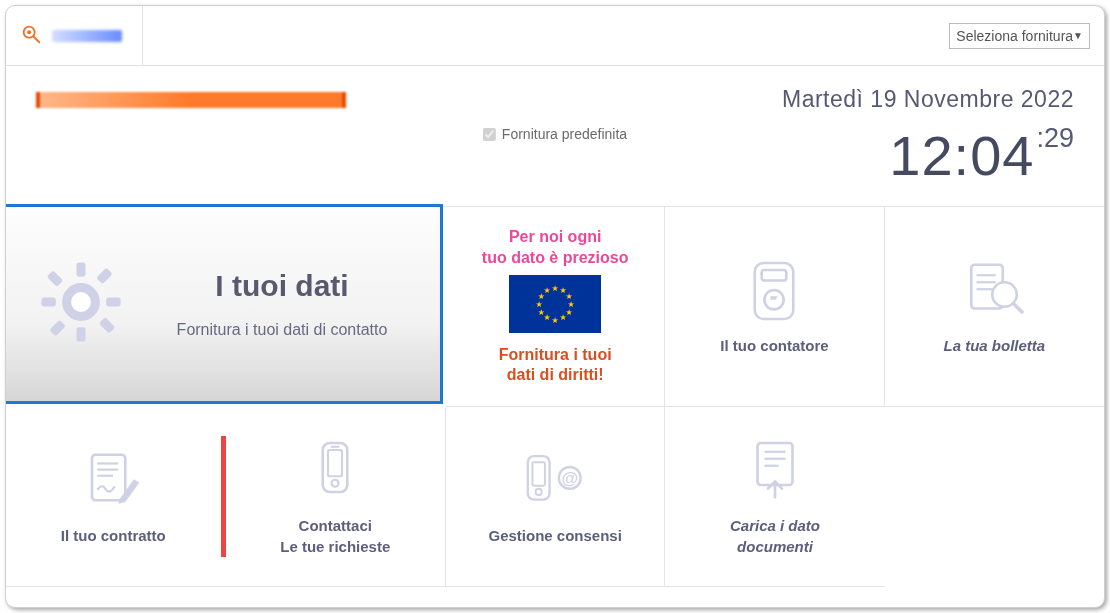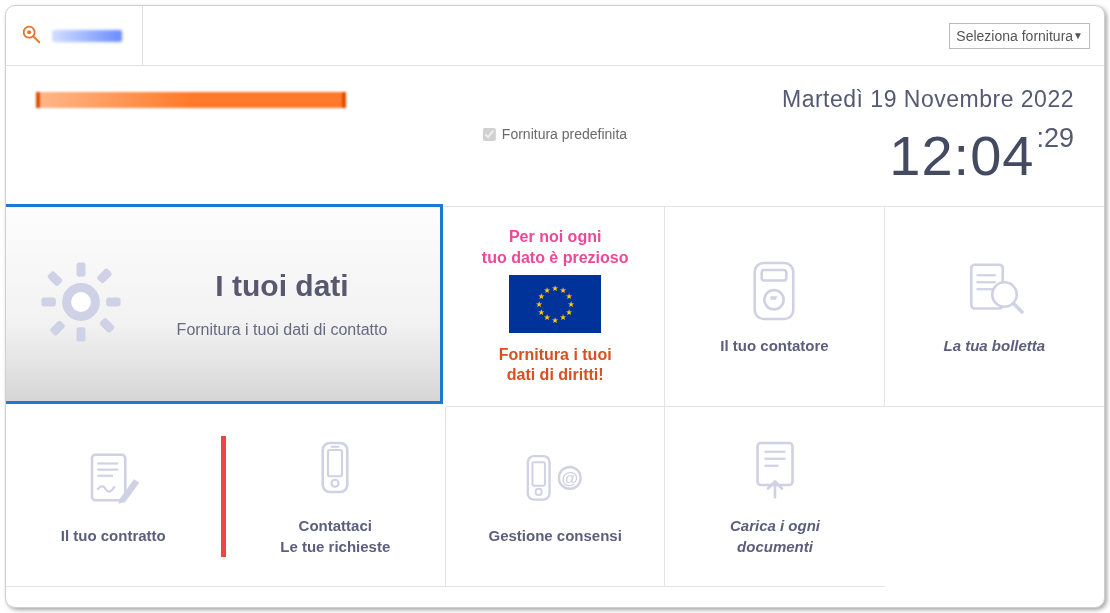--- a/index.html
+++ b/index.html
@@ -399,20 +399,20 @@
 
     <div class="tile">
       <svg class="icon" viewBox="0 0 80 80">
         <rect x="20" y="8" width="40" height="48" rx="4" fill="none" stroke="#c7c9e0" stroke-width="3"></rect>
         <line x1="28" y1="18" x2="52" y2="18" stroke="#c7c9e0" stroke-width="2.5"></line>
         <line x1="28" y1="26" x2="52" y2="26" stroke="#c7c9e0" stroke-width="2.5"></line>
         <line x1="28" y1="34" x2="44" y2="34" stroke="#c7c9e0" stroke-width="2.5"></line>
         <path d="M40 70 v-18 M32 60 l8 -8 l8 8" fill="none" stroke="#c7c9e0" stroke-width="3" stroke-linecap="round" stroke-linejoin="round"></path>
       </svg>
       <div class="tile-title">
-        <span>Carica i ogni</span><br>
+        <span>Carica i dato</span><br>
         <span>documenti</span>
       </div>
     </div>
 
 
   </div>
 </div>
 
 </body></html>

